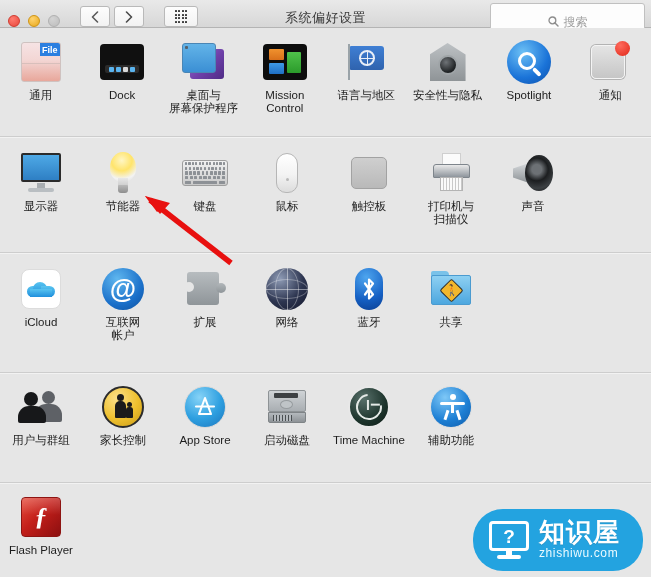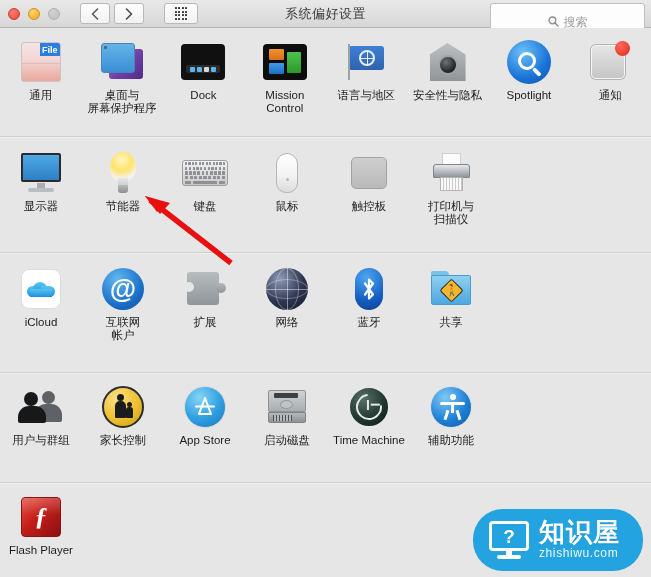--- a/index.html
+++ b/index.html
@@ -15,21 +15,21 @@
     position: relative;
     width: 651px; height: 577px;
     background: #e6e6e6;
   }
   #toolbar {
     position: relative;
     height: 28px;
     background: linear-gradient(to bottom, #e9e9e9 0%, #d7d7d7 100%);
     border-bottom: 1px solid #b4b4b4;
     display: flex;
-    align-items: center;
+    align-items: flex-end;
   }
   .traffic-lights {
     display: flex;
     gap: 8px;
     margin-left: 8px;
   }
   .tl {
     width: 12px; height: 12px;
     border-radius: 50%;
     display: block;
@@ -657,45 +657,45 @@
               <span class="ftxt t1">New</span>
               <span class="ftxt t2">Open</span>
               <span class="div"></span>
             </span>
           </div>
           <div class="pref-label">通用</div>
         </div>
 
         <div class="pref">
           <div class="ico">
-            <span class="i-desktop">
-                <span class="back"></span>
-                <span class="front"><span class="titlebar"></span></span>
-              </span>
-          </div>
-          <div class="pref-label">桌面与
-屏幕保护程序</div>
-        </div>
-
-        <div class="pref">
-          <div class="ico">
             <span class="i-dock">
                 <span class="strip">
                   <span></span>
                   <span></span>
                   <span class="w"></span>
                   <span></span>
                 </span>
               </span>
           </div>
           <div class="pref-label">Dock</div>
         </div>
 
         <div class="pref">
           <div class="ico">
+            <span class="i-desktop">
+                <span class="back"></span>
+                <span class="front"><span class="titlebar"></span></span>
+              </span>
+          </div>
+          <div class="pref-label">桌面与
+屏幕保护程序</div>
+        </div>
+
+        <div class="pref">
+          <div class="ico">
             <span class="i-mission">
                 <b class="o"></b>
                 <b class="b"></b>
                 <b class="g"></b>
               </span>
           </div>
           <div class="pref-label">Mission
 Control</div>
         </div>
 
@@ -848,20 +848,29 @@
             <span class="i-printer">
                 <span class="paper-top"></span>
                 <span class="body"></span>
                 <span class="out"></span>
               </span>
           </div>
           <div class="pref-label">打印机与
 扫描仪</div>
         </div>
 
+        <div class="pref">
+          <div class="ico">
+            <span class="i-speaker">
+                <span class="wedge"></span>
+                <span class="cone"></span>
+              </span>
+          </div>
+          <div class="pref-label">声音</div>
+        </div>
       </div>
     </div>
 
     <div class="pane-row" style="height:120px">
       <div class="row-inner" style="padding-top:12px">
         <div class="pref">
           <div class="ico">
             <span class="i-icloud">
                 <span class="cloud">
                   <b class="c1"></b>

